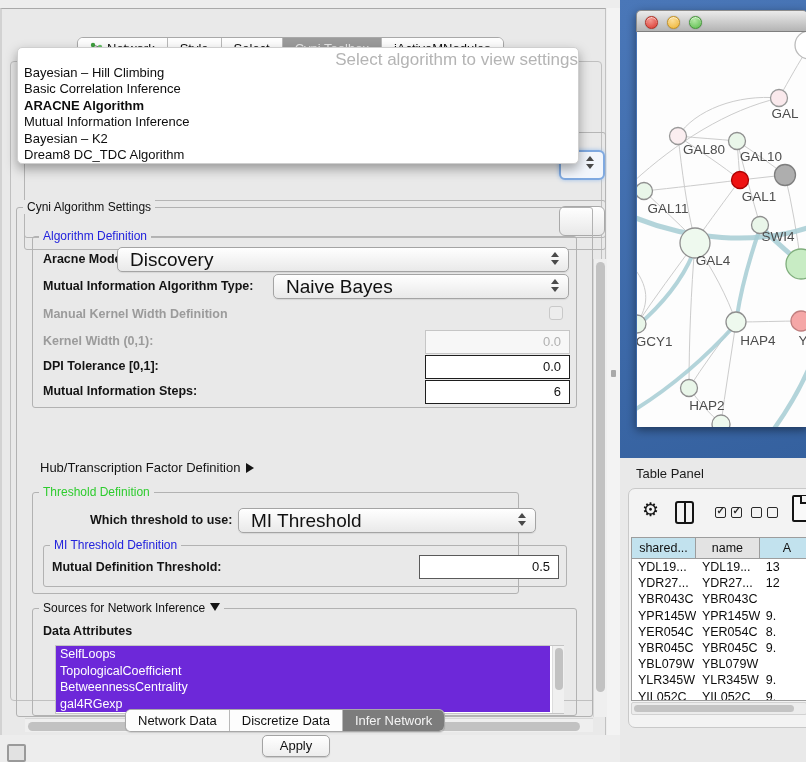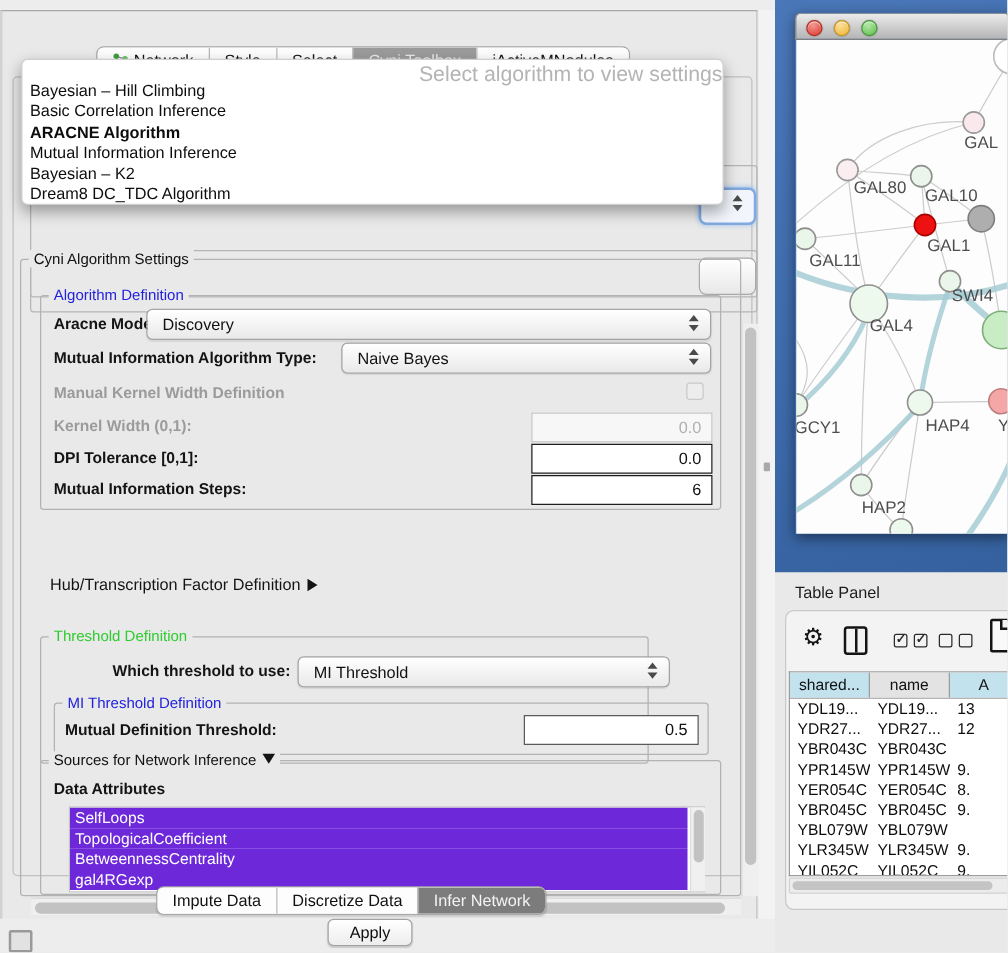--- a/index.html
+++ b/index.html
@@ -45,21 +45,21 @@
   .group { position:absolute; border:1px solid #b2b2b2; border-radius:3px; }
   .group-title { position:absolute; top:-8px; left:6px; background:#e9e9e9; padding:0 4px; font-size:12px; color:#111; white-space:nowrap; }
   .gt-blue { color:#2222dd; }
   .gt-green { color:#2ecc2e; }
 
   .lbl { position:absolute; font-size:12.5px; font-weight:bold; color:#141414; white-space:nowrap; }
   .lbl-dis { color:#9b9b9b; }
   .lbl-reg { font-weight:normal; }
 
   .combo { position:absolute; height:25px; border:1px solid #a4a4a4; border-radius:5px; background:linear-gradient(#ffffff,#e9e9e9); display:flex; align-items:center; cursor:pointer; box-shadow:0 1px 1px rgba(0,0,0,0.08); }
-  .combo-text { font-size:13px; color:#111; padding-left:12px; }
+  .combo-text { font-size:19px; color:#111; padding-left:12px; }
   .stepper { position:absolute; right:9px; top:4px; display:flex; flex-direction:column; gap:2.5px; align-items:center; }
   .stepper .up { width:0;height:0;border-left:4px solid transparent;border-right:4px solid transparent;border-bottom:5px solid #4a4a4a; }
   .stepper .dn { width:0;height:0;border-left:4px solid transparent;border-right:4px solid transparent;border-top:5px solid #4a4a4a; }
 
   .num-input { position:absolute; height:24px; background:#ffffff; font-size:13px; color:#111; text-align:right; padding-right:8px; line-height:22px; }
   .ni-strong { border:1.7px solid #1e1e1e; }
   .ni-normal { border:1.3px solid #5a5a5a; }
   .ni-disabled { border:1px solid #c6c6c6; background:#f7f7f7; color:#b0b0b0; }
 
   .checkbox { position:absolute; width:14px; height:14px; border:1px solid #c9c9c9; border-radius:3px; background:#ededed; cursor:pointer; }
@@ -202,21 +202,21 @@
           <span class="num-input ni-strong" style="left:392px; top:118px; width:145px;">0.0</span>
 
           <span class="lbl" style="left:10px; top:147px;">Mutual Information Steps:</span>
           <span class="num-input ni-strong" style="left:392px; top:143px; width:145px;">6</span>
         </div>
 
         <span class="lbl lbl-reg" style="left:23px; top:252px; font-size:13px;">
           <span>Hub/Transcription Factor Definition</span><span class="tri-right"></span>
         </span>
 
-        <div class="group" style="left:15px; top:301px; width:487px; height:102px;">
+        <div class="group" style="left:15px; top:284px; width:487px; height:102px;">
           <span class="group-title gt-green">Threshold Definition</span>
 
           <span class="lbl" style="left:57px; top:20px;">Which threshold to use:</span>
           <div class="combo" style="left:205px; top:15px; width:298px;">
             <span class="combo-text">MI Threshold</span>
             <span class="stepper">
                 <span class="up"></span>
                 <span class="dn"></span>
               </span>
           </div>
@@ -250,21 +250,21 @@
           <div class="vthumb"></div>
         </div>
       <div class="hscroll">
           <div class="hthumb"></div>
         </div>
 
       <div class="apply-btn">Apply</div>
     </div>
 
     <div class="seg-tabs" id="bottomTabs">
-        <div class="seg">Impute Data</div>
+        <div class="seg">Network Data</div>
         <div class="seg">Discretize Data</div>
         <div class="seg selected-dark">Infer Network</div>
       </div>
   </div>
 
   <div class="algo-popup">
     <div class="algo-popup-header">Select algorithm to view settings</div>
     <div class="algo-items" id="algoItems">
         <div class="algo-item">Bayesian – Hill Climbing</div>
         <div class="algo-item">Basic Correlation Inference</div>

